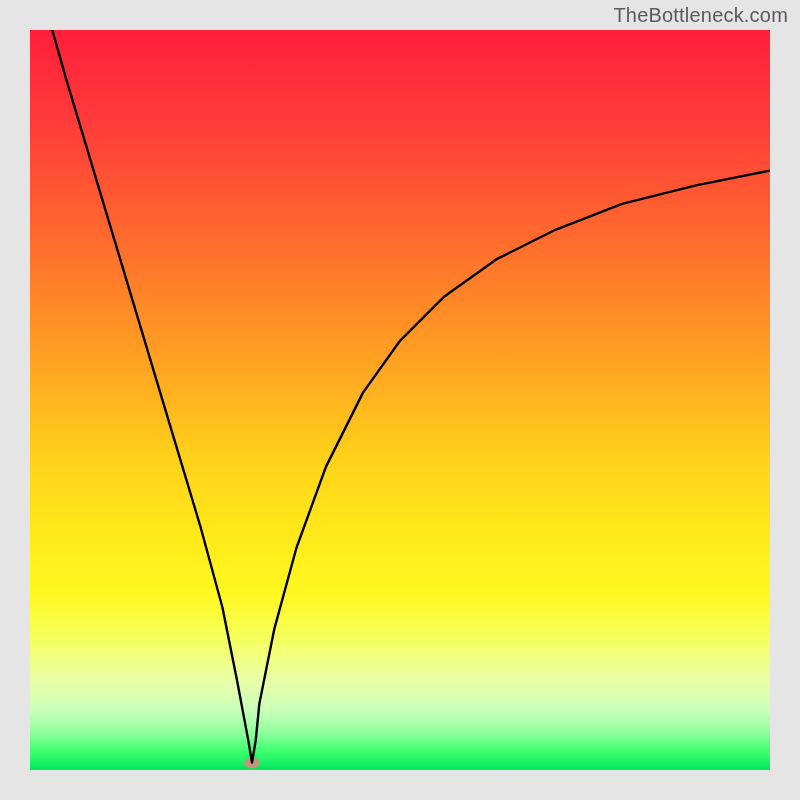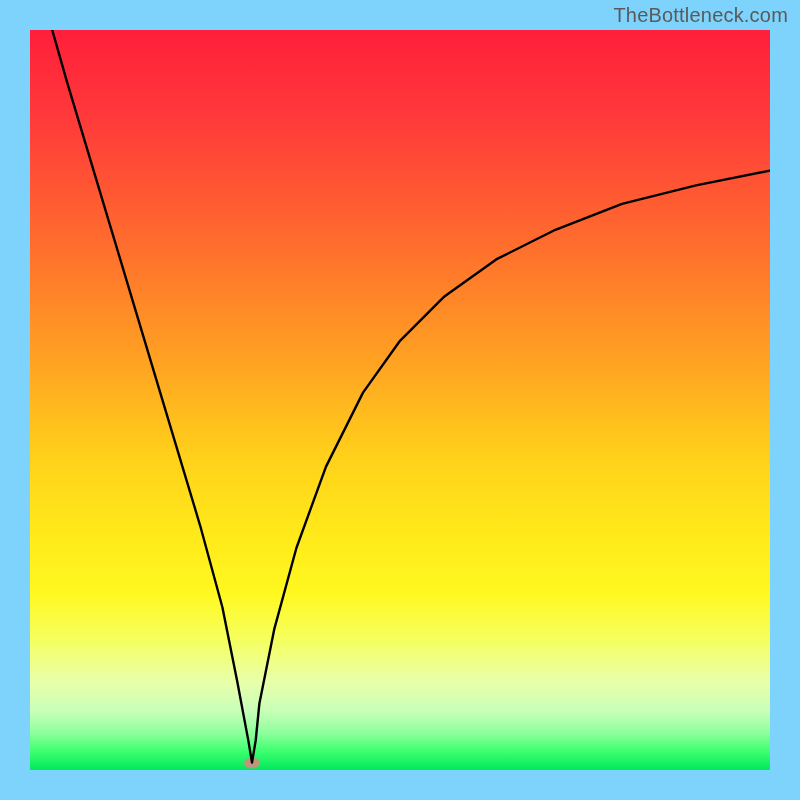--- a/index.html
+++ b/index.html
@@ -8,21 +8,21 @@
     width: 800px;
     height: 800px;
     background: #000;
     overflow: hidden;
     font-family: Arial, Helvetica, sans-serif;
   }
   .frame {
     position: relative;
     width: 800px;
     height: 800px;
-    background: #7dd3fc;
+    background: #e5e5e5;
   }
   .watermark {
     position: absolute;
     top: 4px;
     right: 12px;
     color: #5a5a5a;
     font-size: 20px;
     font-weight: 500;
     letter-spacing: 0.2px;
     z-index: 20;

